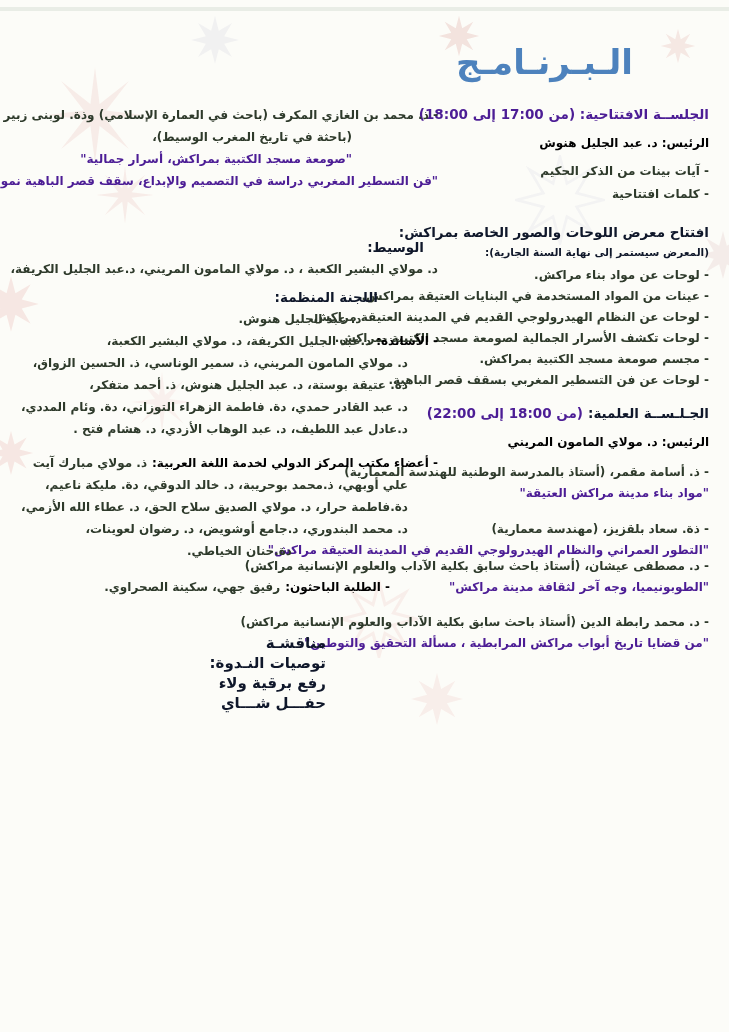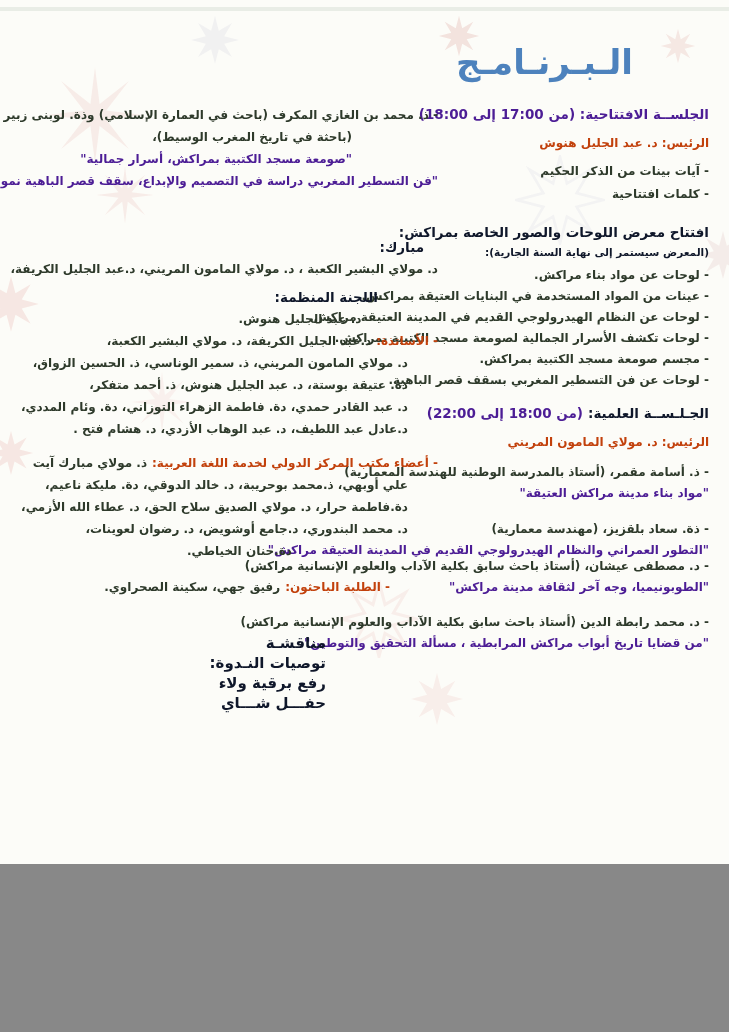--- a/index.html
+++ b/index.html
@@ -1,27 +1,27 @@
 <!DOCTYPE html>
 <html lang="ar"><head>
 <meta charset="utf-8">
 <style>
   html,body{margin:0;padding:0;background:#888;}
   .page{
-    position:relative;width:729px;height:864px;margin:0 auto;
+    position:relative;width:729px;height:1032px;margin:0 auto;
     background:#fcfcf8;overflow:hidden;direction:rtl;
     font-family:"DejaVu Sans",sans-serif;font-weight:bold;
   }
   .scan-edge{position:absolute;top:7px;left:0;width:729px;height:4px;background:#e3e8e1;opacity:.8;}
   
   .orn{position:absolute;opacity:.55;pointer-events:none;}
   .orn svg{display:block;}
   
   .red{color:#4c1d95;}
-  .orange{color:#c2410c;}
+  .orange{color:#000000;}
   .green{color:#0f172a;}
   .dark{color:#2e3a2b;}
   .title{
     position:absolute;top:42px;right:96px;font-size:34px;letter-spacing:1px;color:#4d82bd;
   }
   .col-r{position:absolute;top:106px;right:20px;width:274px;}
   .col-l{position:absolute;top:104px;left:12px;width:426px;}
   .line{white-space:nowrap;text-align:right;}
   .col-r .line{line-height:16px;}
   .col-l .line{line-height:22px;}
@@ -148,21 +148,21 @@
   </div>
 
   <div class="col-l">
 
     <div class="line fs-body dark">- ذ. محمد بن الغازي المكرف (باحث في العمارة الإسلامي) وذة. لوبنى زبير</div>
     <div class="line fs-body dark center-sm">(باحثة في تاريخ المغرب الوسيط)،</div>
     <div class="line fs-body red center-sm">"صومعة مسجد الكتبية بمراكش، أسرار جمالية"</div>
 
     <div class="line fs-body red" style="text-align:center;">"فن التسطير المغربي دراسة في التصميم والإبداع، سقف قصر الباهية نموذجا"</div>
 
-    <div class="line fs-head green mt44 mr14">مبارك:</div>
+    <div class="line fs-head green mt44 mr14">الوسيط:</div>
     <div class="line fs-body dark">د. مولاي البشير الكعبة ، د. مولاي المامون المريني، د.عبد الجليل الكريفة،</div>
     <div class="line fs-head green mt6 mr60">اللجنة المنظمة:</div>
 
     <div class="line fs-body dark center-r">د. عبد الجليل هنوش.</div>
     <div class="line fs-body">
       <span class="orange lblgap">- الأساتذة:</span><span class="dark">د.عبد الجليل الكريفة، د. مولاي البشير الكعبة،</span>
     </div>
     <div class="line fs-body dark center-30">د. مولاي المامون المريني، ذ. سمير الوناسي، ذ. الحسين الزواق،</div>
     <div class="line fs-body dark center-30">ذة. عتيقة بوستة، د. عبد الجليل هنوش، ذ. أحمد متفكر،</div>
     <div class="line fs-body dark center-30">د. عبد القادر حمدي، دة. فاطمة الزهراء التوزاني، دة. وئام المددي،</div>

